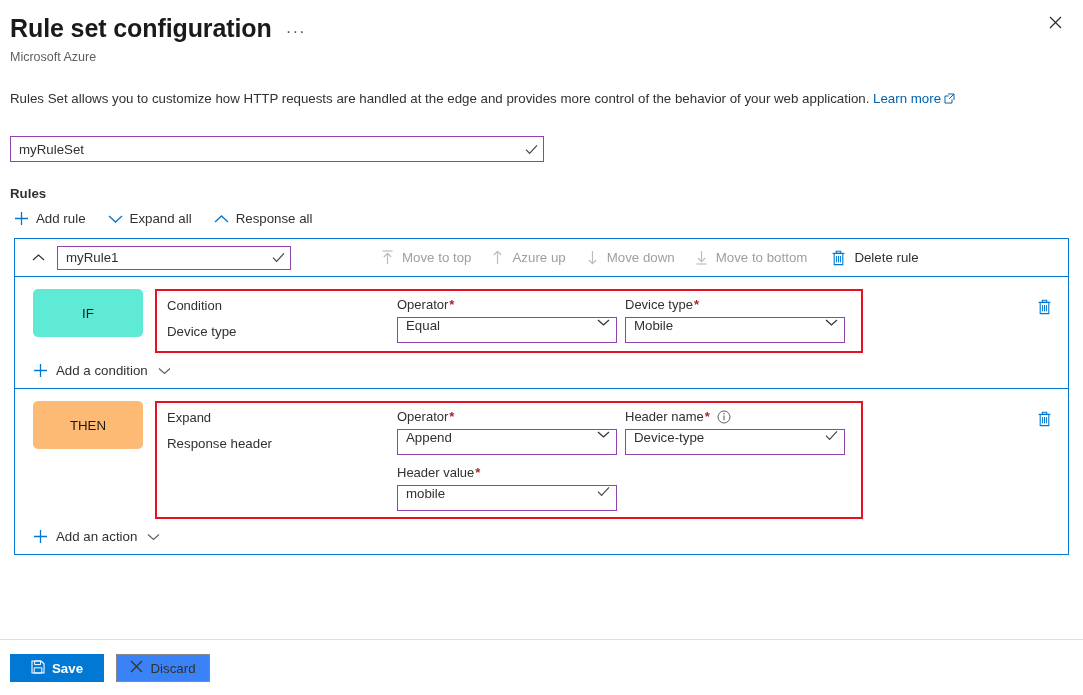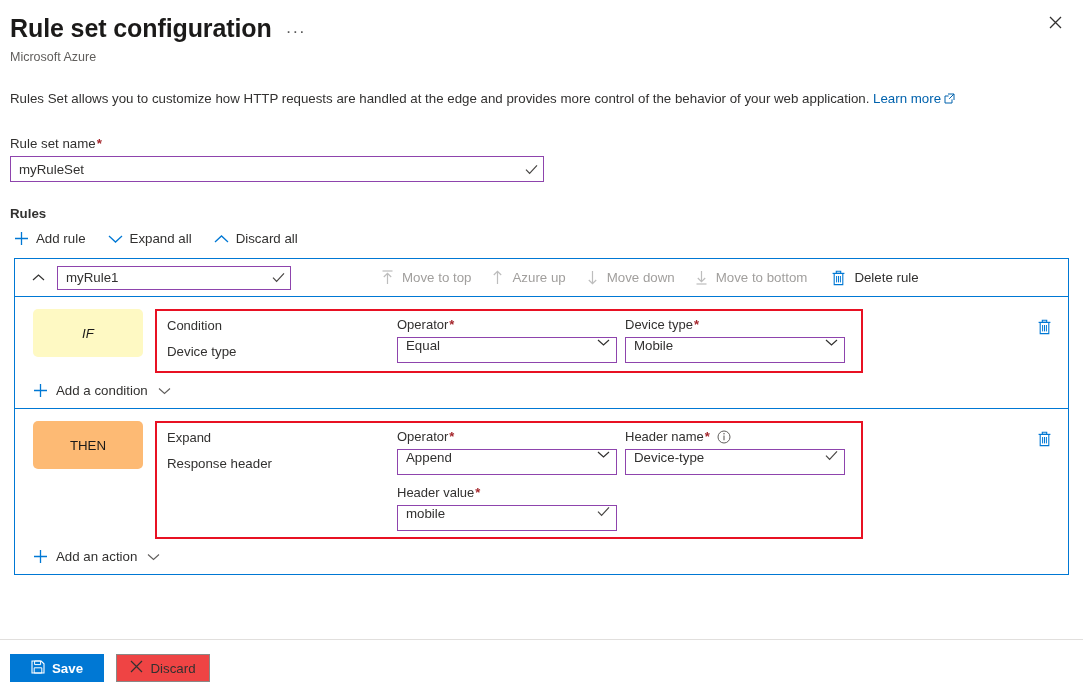--- a/index.html
+++ b/index.html
@@ -198,21 +198,21 @@
     width: 110px;
     height: 48px;
     border-radius: 5px;
     display: flex;
     align-items: center;
     justify-content: center;
     font-size: 13.3px;
     color: #1b1a19;
     flex: 0 0 auto;
   }
-  .badge.if { background: #fef9c3; font-style: italic; }
+  .badge.if { background: #5eead4; }
   .badge.then { background: #fdba74; }
 
   .redbox {
     border: 2.5px solid #e81123;
     margin-left: 12px;
     padding: 5px 0 8px 10px;
     flex: 0 0 auto;
   }
   .redbox.cond { width: 708px; height: 64px; }
   .redbox.act { width: 708px; height: 118px; }
@@ -316,21 +316,21 @@
     cursor: pointer;
     padding: 0 12px;
   }
   .btn.primary {
     background: #0078d4;
     color: #fff;
     border: 1px solid #0078d4;
     font-weight: 600;
   }
   .btn.secondary {
-    background: #ef4444;
+    background: #3b82f6;
     color: #323130;
     border: 1px solid #8a8886;
   }
 </style>
 </head>
 <body>
 
 <div class="page">
 
   <div class="header">
@@ -349,23 +349,20 @@
   <div class="description">
     <span>Rules Set allows you to customize how HTTP requests are handled at the edge and provides more control of the behavior of your web application.</span>
     <a class="learn-more" href="#"><span>Learn more</span><span class="ext-icon"><svg width="11" height="11" viewBox="0 0 11 11" aria-hidden="true">
             <path d="M4 1 H10 V7" stroke="#0062ad" stroke-width="1" fill="none"></path>
             <path d="M10 1 L5.2 5.8" stroke="#0062ad" stroke-width="1" fill="none"></path>
             <path d="M8 6.4 V10 H1 V3 H4.6" stroke="#0062ad" stroke-width="1" fill="none"></path>
           </svg></span></a>
   </div>
 
   <div class="field-block">
-    <div class="field-label">
-      <span>Rule set name</span><span class="req">*</span>
-    </div>
     <div class="txtinput">
       <input type="text" value="myRuleSet" style="">
       <span class="check-glyph">
         <svg width="13" height="11" viewBox="0 0 13 11" aria-hidden="true">
             <path d="M1 5.6 L4.6 9.4 L12 1.4" stroke="#484644" stroke-width="1.2" fill="none"></path>
           </svg>
       </span>
     </div>
   </div>
 
@@ -387,21 +384,21 @@
           </svg>
       </span>
       <span>Expand all</span>
     </div>
     <div class="tb-item">
       <span class="tb-icon">
         <svg width="15" height="10" viewBox="0 0 15 10" aria-hidden="true">
             <path d="M1 8 L7.5 2 L14 8" stroke="#0078d4" stroke-width="1.3" fill="none"></path>
           </svg>
       </span>
-      <span>Discard all</span>
+      <span>Response all</span>
     </div>
   </div>
 
   <div class="rule-card">
 
     <div class="rule-header">
       <div class="collapse-chevron">
         <svg width="13" height="9" viewBox="0 0 13 9" aria-hidden="true">
             <path d="M1 7 L6.5 2 L12 7" stroke="#323130" stroke-width="1.2" fill="none"></path>
           </svg>

